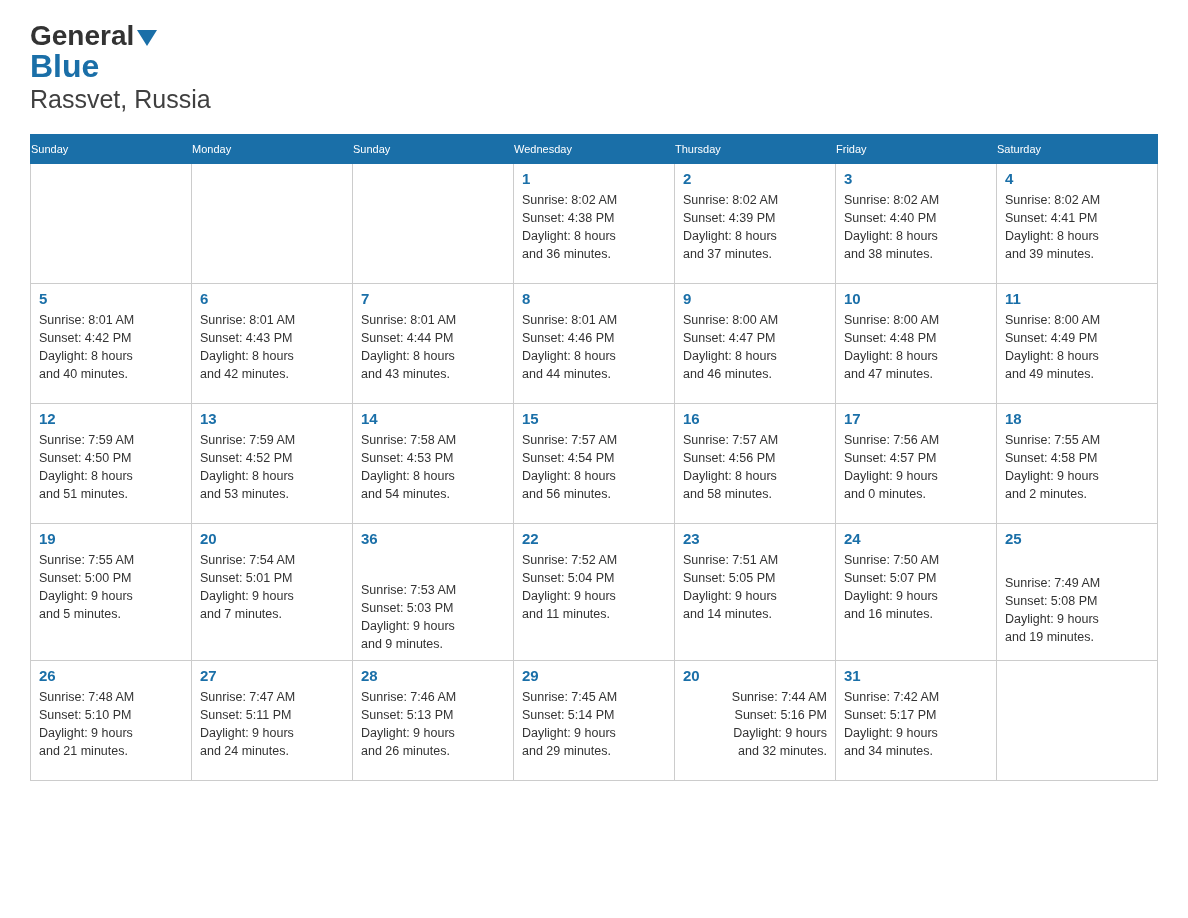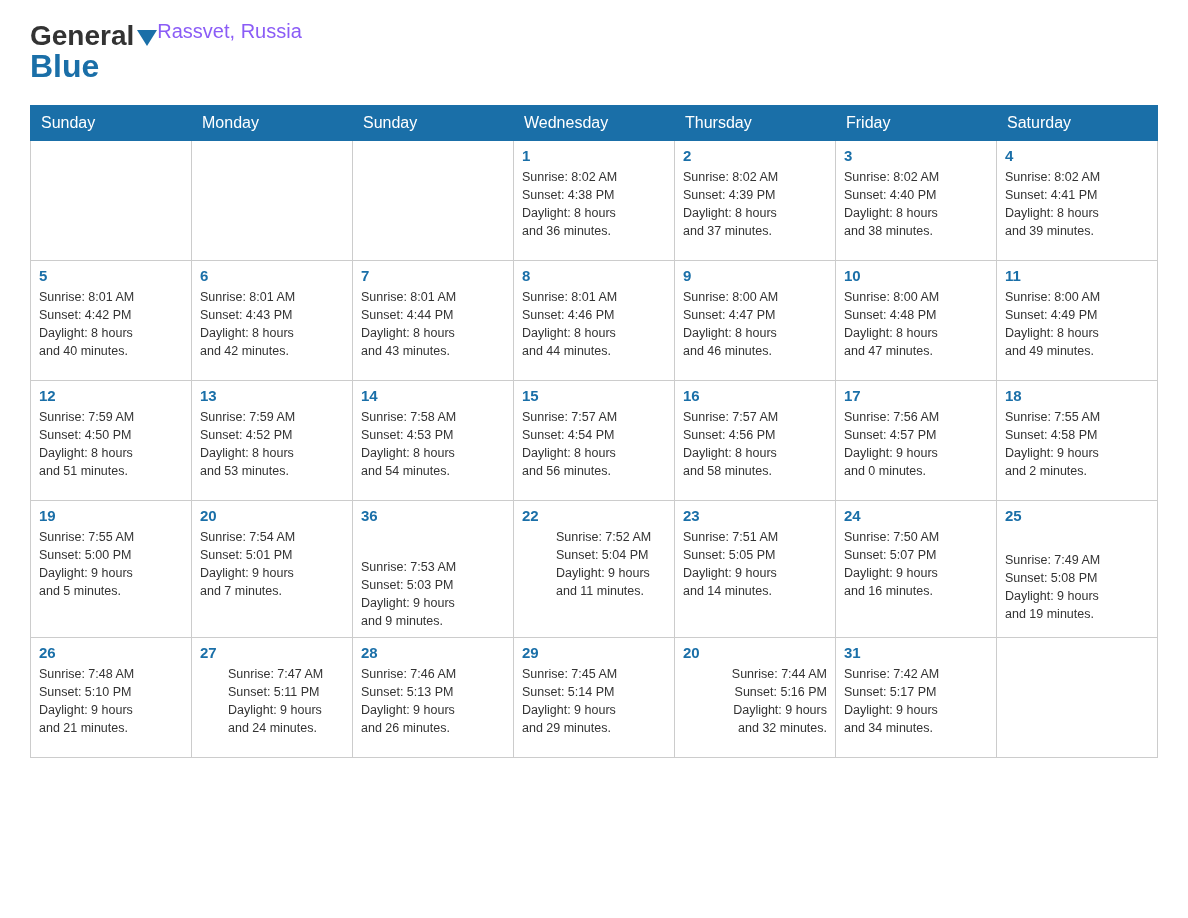--- a/index.html
+++ b/index.html
@@ -9,53 +9,54 @@
       color: #333;
       width: 1188px;
       min-height: 918px;
       padding: 20px 30px;
     }
     .header {
       display: flex;
       justify-content: flex-start;
       align-items: flex-start;
       margin-bottom: 20px;
+      flex-direction: column;
     }
     .logo-text-general {
       font-size: 28px;
       font-weight: bold;
       color: #333;
     }
     .logo-text-blue {
       font-size: 32px;
       font-weight: bold;
       color: #1a6fa8;
     }
     .title-block {
       text-align: right;
     }
     .calendar-title {
       font-size: 52px;
       font-weight: normal;
       color: #333;
     }
     .location {
-      font-size: 20px;
-      color: #8b5cf6;
+      font-size: 25px;
+      color: #404040;
     }
     .calendar-table {
       width: 100%;
       border-collapse: collapse;
       table-layout: fixed;
     }
     .calendar-table th {
       background-color: #1a6fa8;
       color: #fff;
-      padding: 8px 10px;
-      font-size: 16px;
+      padding: 8px 0;
+      font-size: 11px;
       font-weight: normal;
       text-align: left;
       border: 1px solid #1a6fa8;
     }
     .calendar-table td {
       border: 1px solid #ccc;
       vertical-align: top;
       padding: 6px 8px;
       font-size: 13px;
       min-height: 100px;
@@ -286,21 +287,21 @@
         </td>
         <td>
           <div class="day-number">36</div>
           <div class="day-info" style="white-space: pre-line; margin-top: 34px;">Sunrise: 7:53 AM
 Sunset: 5:03 PM
 Daylight: 9 hours
 and 9 minutes.</div>
         </td>
         <td>
           <div class="day-number">22</div>
-          <div class="day-info" style="white-space: pre-line; margin-left: 34px;">Sunrise: 7:52 AM
+          <div class="day-info" style="white-space: pre-line;">Sunrise: 7:52 AM
 Sunset: 5:04 PM
 Daylight: 9 hours
 and 11 minutes.</div>
         </td>
         <td>
           <div class="day-number">23</div>
           <div class="day-info" style="white-space: pre-line;">Sunrise: 7:51 AM
 Sunset: 5:05 PM
 Daylight: 9 hours
 and 14 minutes.</div>
@@ -323,21 +324,21 @@
       <tr>
         <td>
           <div class="day-number">26</div>
           <div class="day-info" style="white-space: pre-line;">Sunrise: 7:48 AM
 Sunset: 5:10 PM
 Daylight: 9 hours
 and 21 minutes.</div>
         </td>
         <td>
           <div class="day-number">27</div>
-          <div class="day-info" style="white-space: pre-line; margin-left: 28px;">Sunrise: 7:47 AM
+          <div class="day-info" style="white-space: pre-line;">Sunrise: 7:47 AM
 Sunset: 5:11 PM
 Daylight: 9 hours
 and 24 minutes.</div>
         </td>
         <td>
           <div class="day-number">28</div>
           <div class="day-info" style="white-space: pre-line;">Sunrise: 7:46 AM
 Sunset: 5:13 PM
 Daylight: 9 hours
 and 26 minutes.</div>

